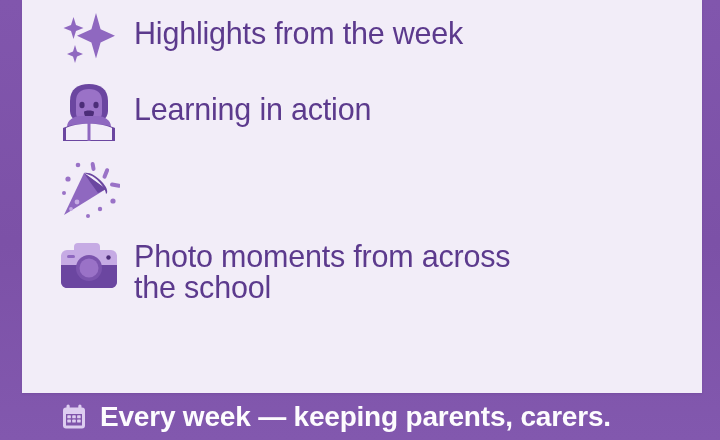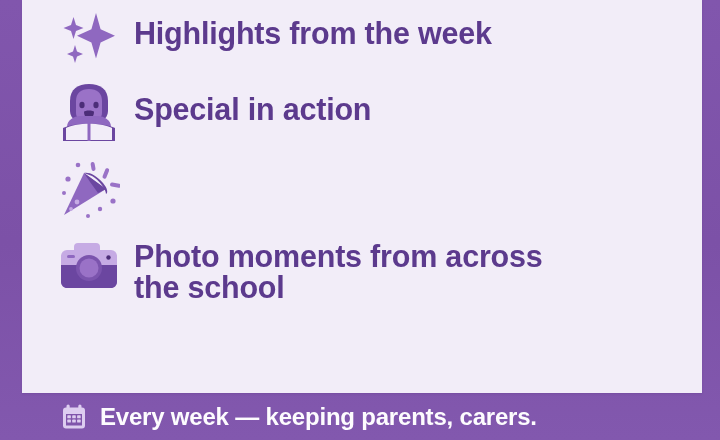--- a/index.html
+++ b/index.html
@@ -63,21 +63,21 @@
     display: flex;
     align-items: center;
     justify-content: flex-start;
     padding-left: 2px;
     box-sizing: border-box;
   }
   .label {
     flex: 1 1 auto;
     color: #5c3a8d;
     font-size: 30.5px;
-    font-weight: bold;
+    font-weight: normal;
     line-height: 1.02;
     letter-spacing: -0.2px;
     padding-top: 18px;
     white-space: pre-line;
   }
   .row.tall .label { padding-top: 13px; }
 
   #footer {
     position: absolute;
     left: 22px;
@@ -90,21 +90,21 @@
     box-sizing: border-box;
     z-index: 3;
   }
   #footer .cal {
     flex: 0 0 40px;
     display: flex;
     align-items: center;
   }
   #footer .ftext {
     color: #fdfcfe;
-    font-size: 24px;
+    font-size: 28px;
     font-weight: bold;
     letter-spacing: -0.2px;
     line-height: 1;
     white-space: nowrap;
   }
   svg { display: block; }
 </style>
 </head>
 <body>
 
@@ -133,21 +133,21 @@
             <ellipse cx="38" cy="22" rx="2.6" ry="3.2" fill="#4c2d78"></ellipse>
             <path d="M26 29 C26 27 36 27 36 29 C36 34 32 36 31 36 C30 36 26 34 26 29 Z" fill="#4c2d78"></path>
             <path d="M9 44 C9 37 16 33 22 33 L40 33 C46 33 53 37 53 44 L53 58 L9 58 Z" fill="#8f68c0"></path>
             <path d="M31 41 L31 58 L5 58 L5 45 C5 45 18 40 31 41 Z" fill="#6b46a0"></path>
             <path d="M31 41 L31 58 L57 58 L57 45 C57 45 44 40 31 41 Z" fill="#6b46a0"></path>
             <path d="M31 41 C20 40 8 45 8 45 L8 57 L31 57 Z" fill="#f2edf8"></path>
             <path d="M31 41 C42 40 54 45 54 45 L54 57 L31 57 Z" fill="#f2edf8"></path>
             <rect x="29.5" y="40" width="3" height="18" fill="#8f68c0"></rect>
           </svg>
         </span>
-        <span class="label">Special in action</span>
+        <span class="label">Learning in action</span>
       </li>
 
       <li class="row">
         <span class="glyph">
           <svg width="62" height="62" viewBox="0 0 62 62" aria-hidden="true">
             <path d="M6 56 L26 14 L48 30 Z" fill="#8f68c0"></path>
             <path d="M26 14 L48 30 L40 34 C34 26 30 20 26 14 Z" fill="#6b46a0"></path>
             <path d="M26 14 C31 13 38 16 45 24 C50 30 50 34 48 35 C48 30 41 21 34 17 Z" fill="#6b46a0"></path>
             <circle cx="19" cy="43" r="2.4" fill="#c6abe4"></circle>
             <circle cx="13" cy="50" r="1.9" fill="#c6abe4"></circle>

